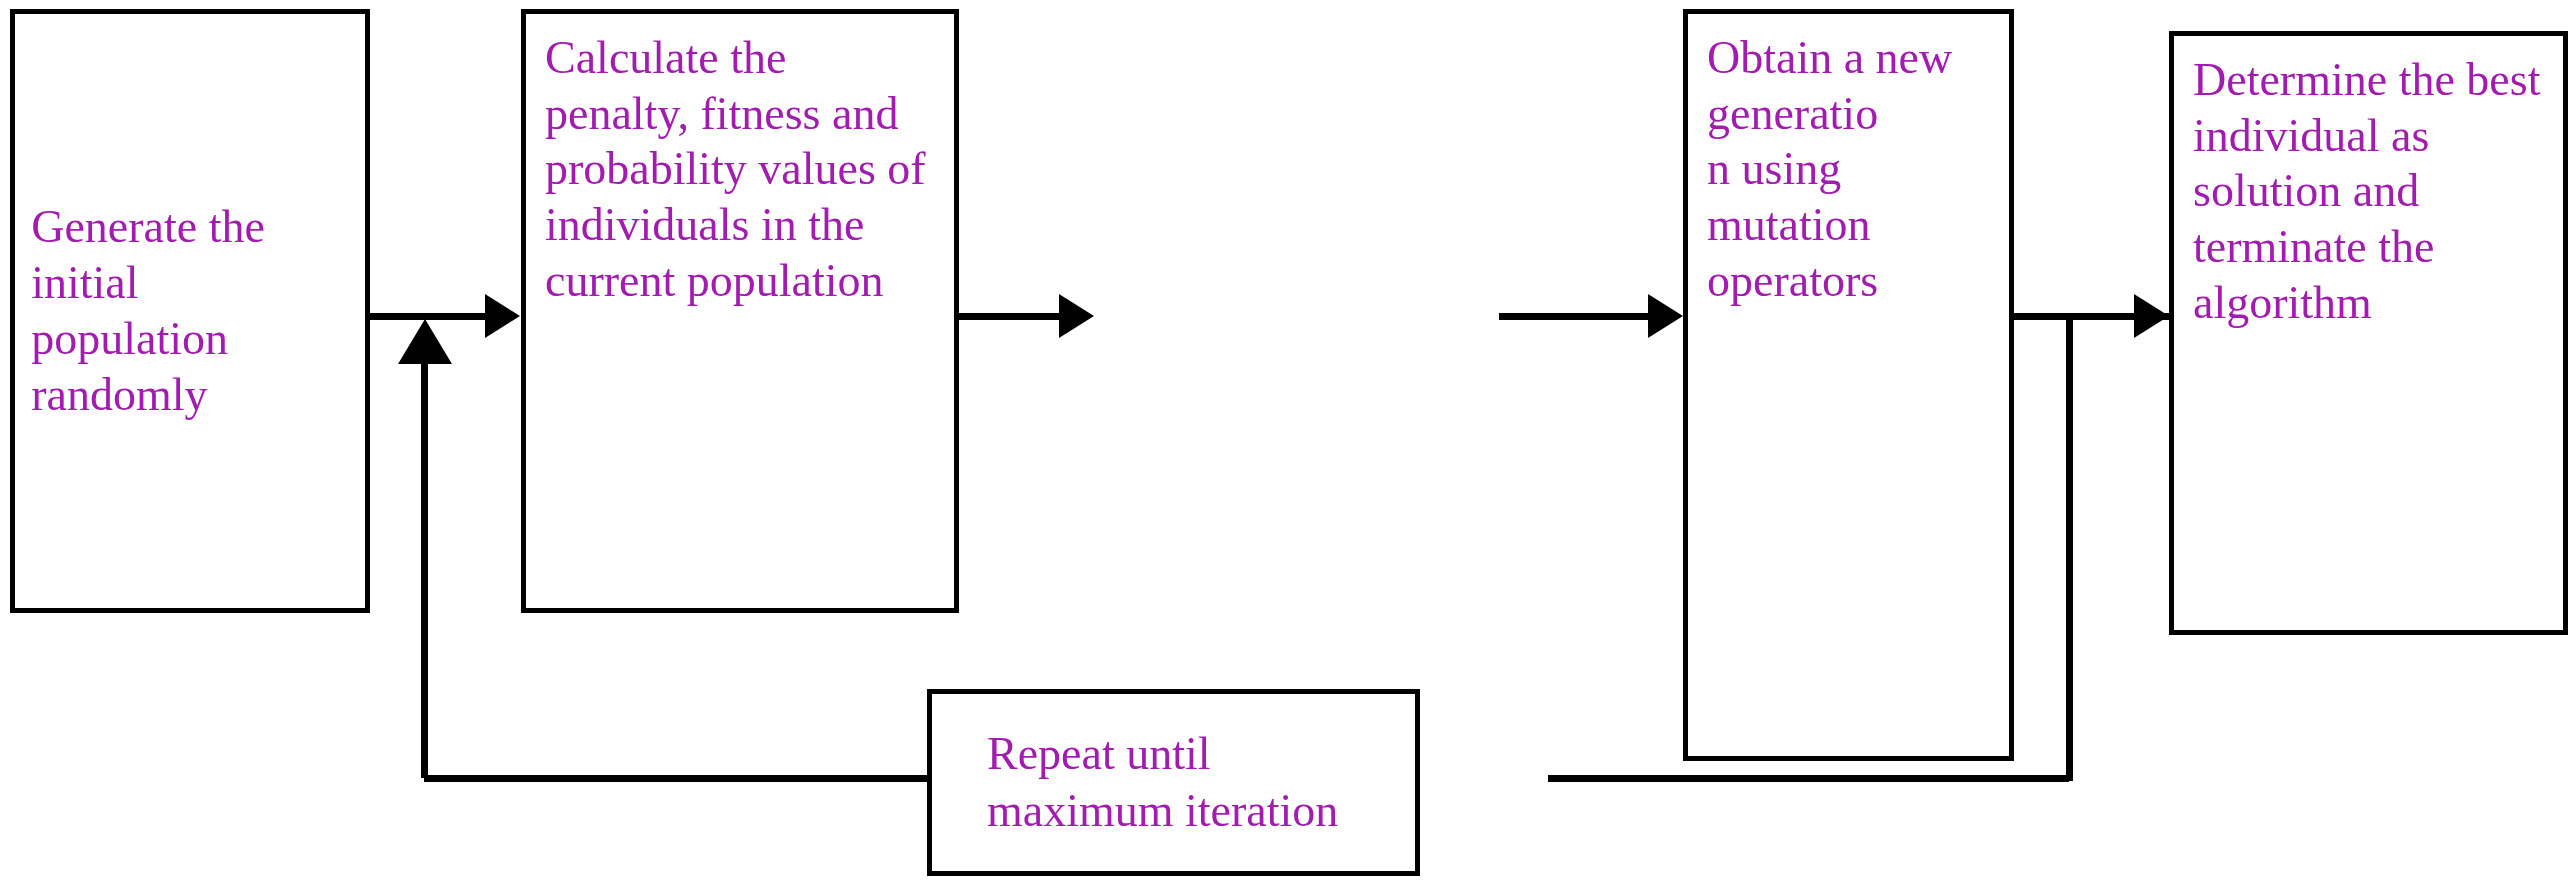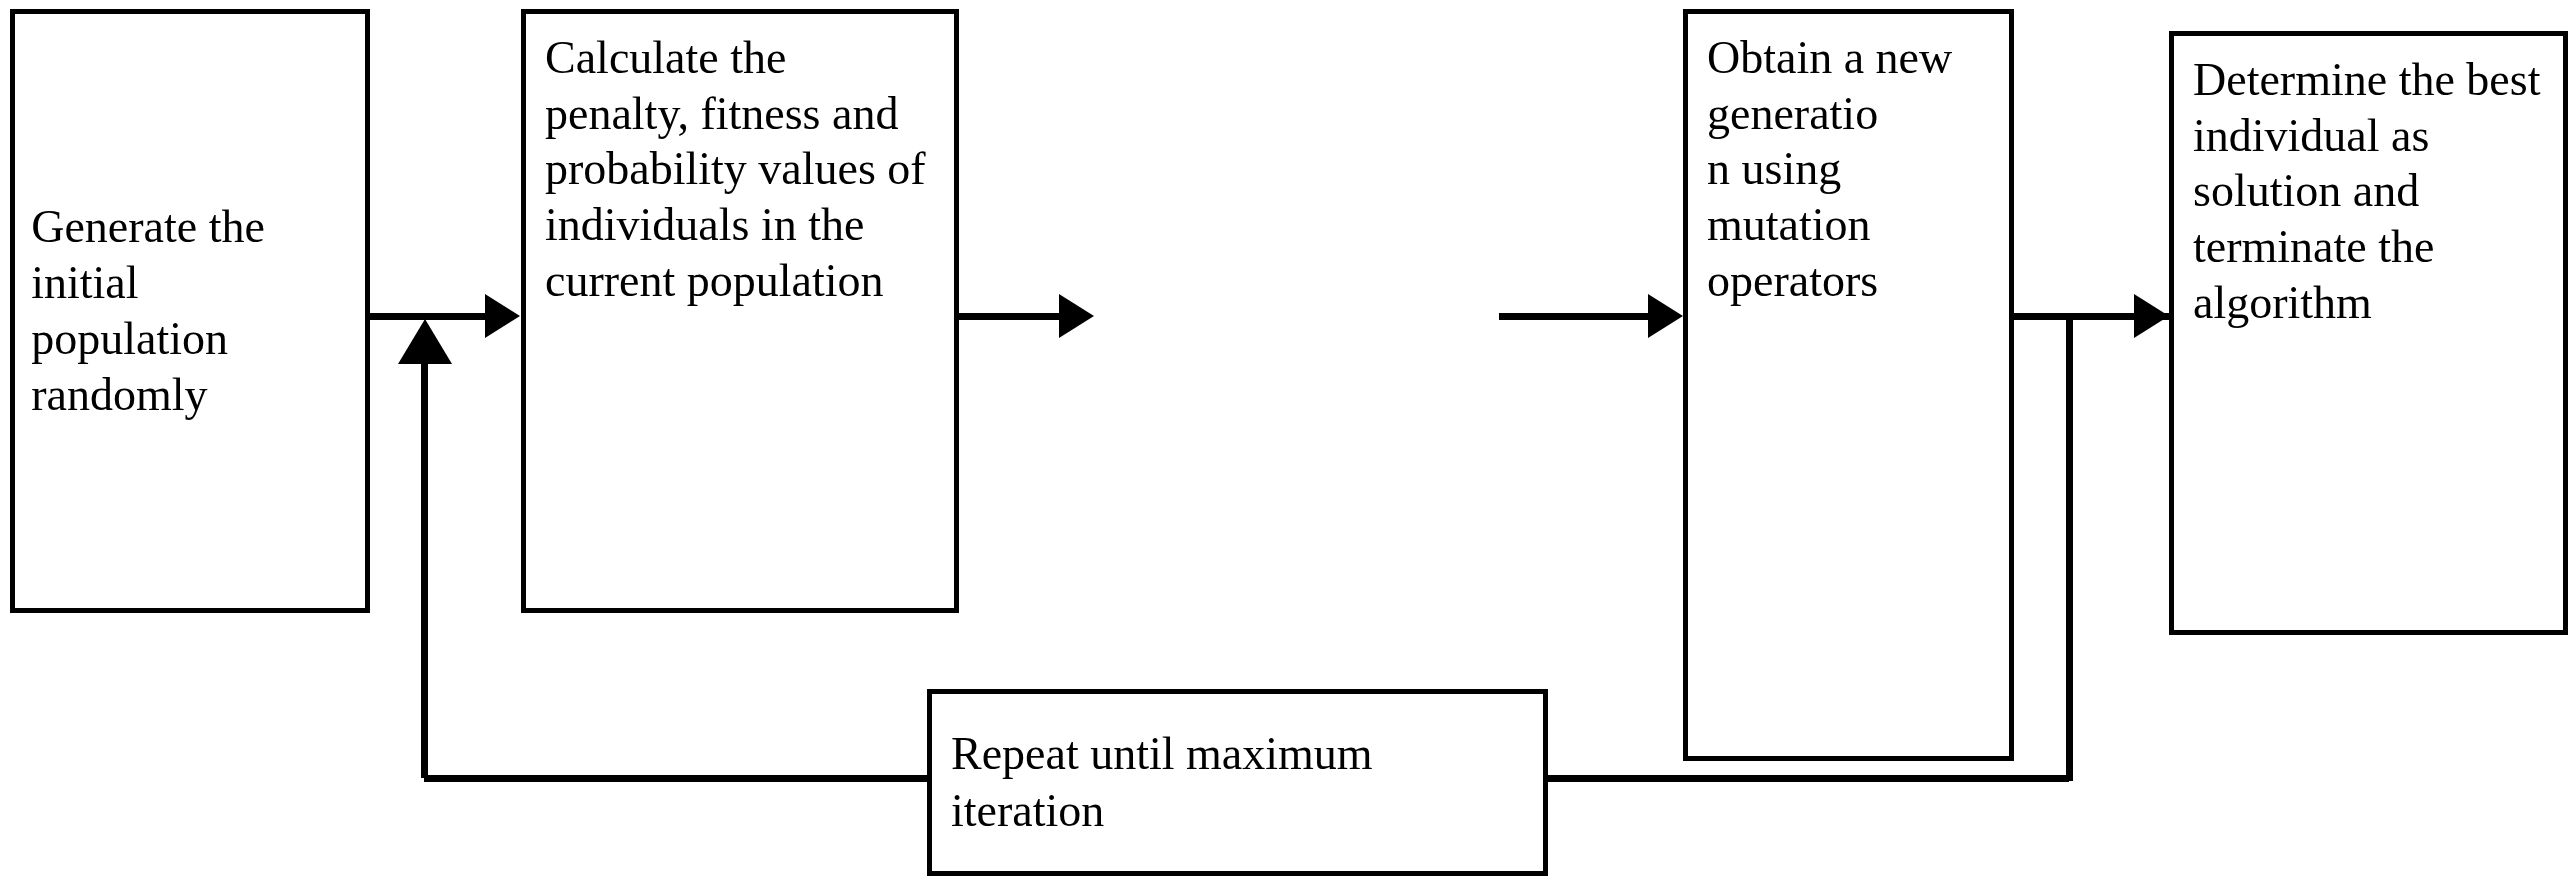--- a/index.html
+++ b/index.html
@@ -23,40 +23,41 @@
     display: flex;
     align-items: center;
     z-index: 3;
   }
   .node .node-text {
     display: block;
     width: 100%;
     padding: 0 19px;
     font-size: 46px;
     line-height: 1.215;
-    color: #000000;
+    color: #a21caf;
     text-align: left;
     white-space: pre-line;
   }
   
   #box-generate      { left: 10.2px;   top: 8.7px;  width: 360px; height: 604px; }
   #box-generate .node-text { padding-top: 0; padding-left: 16px; }
   #box-calculate     { left: 521px;  top: 8.7px;  width: 438px; height: 604px; align-items: flex-start; }
   #box-select        { left: 1095px; top: 8.7px;  width: 403px; height: 604px; align-items: flex-start; }
   #box-obtain        { left: 1683px; top: 8.7px;  width: 331px; height: 752px; align-items: flex-start; }
   #box-determine     { left: 2169px; top: 8.7px;  width: 399px; height: 604px; align-items: flex-start; margin-top: 22px; }
   #box-calculate .node-text,
   #box-select .node-text,
   #box-obtain .node-text,
   #box-determine .node-text { padding-top: 16px; }
 
   
   #box-repeat {
-    left: 927px; top: 689px; width: 621px; height: 187px;
+    left: 927px; top: 689px; width: 493px; height: 187px;
     align-items: center;
+    padding-left: 36px;
   }
   #box-repeat .node-text { font-size: 46px; line-height: 1.22; padding: 0 19px; }
 
   
   .hline, .vline {
     position: absolute;
     background: #000000;
     z-index: 1;
   }
   .hline { height: 6.5px; }

